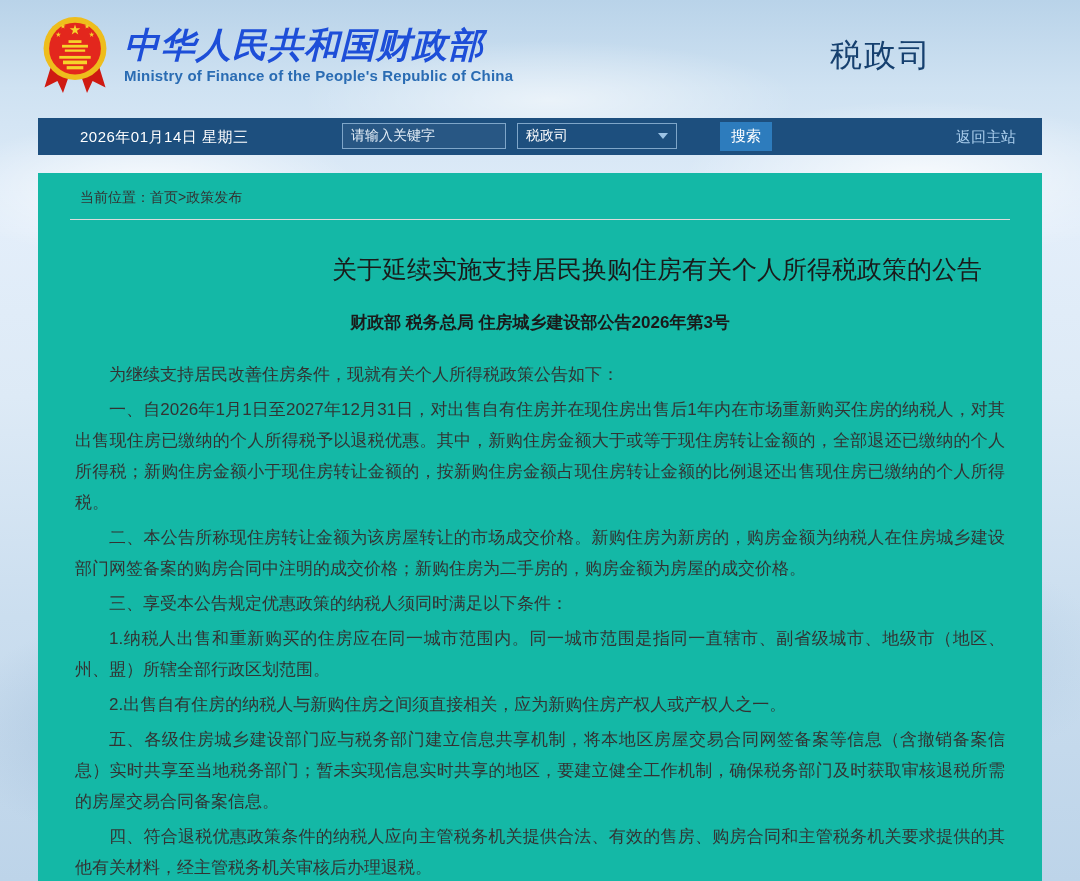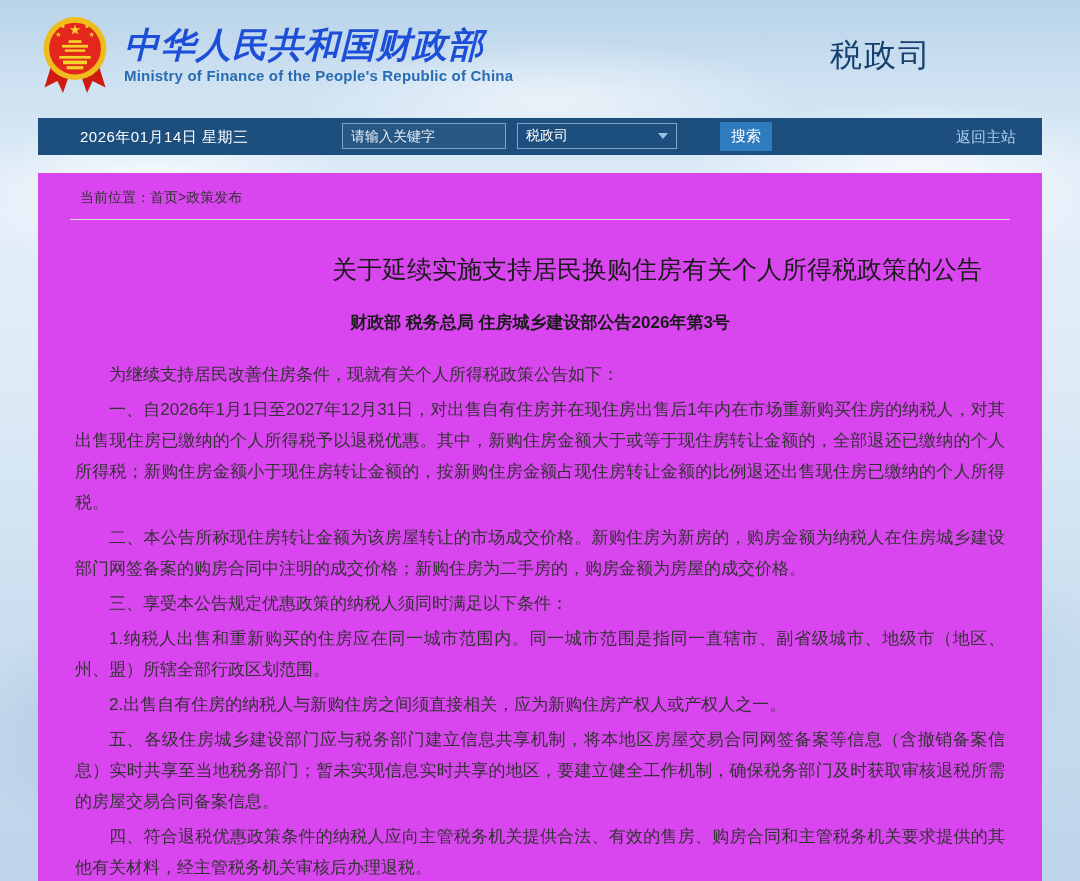--- a/index.html
+++ b/index.html
@@ -22,31 +22,31 @@
   .emblem{width:74px;height:86px;flex:0 0 auto;}
   .brand-text{margin-left:12px;}
   .brand-zh{font-size:35px;font-weight:bold;color:#1d4ed8;letter-spacing:1px;line-height:1.1;font-style:italic;}
   .brand-en{font-size:15px;font-weight:bold;color:#2a6cb3;margin-top:3px;letter-spacing:.2px;}
   .dept{position:absolute;left:792px;top:34px;font-size:32px;color:#16406f;letter-spacing:2px;}
 
   
   .navbar{position:absolute;left:38px;top:118px;width:1004px;height:37px;background:#1d4f7e;}
   .nav-date{position:absolute;left:42px;top:0;height:37px;line-height:37px;color:#ffffff;font-size:15px;letter-spacing:.5px;}
   .search-input{position:absolute;left:304px;top:5px;width:146px;height:24px;background:rgba(255,255,255,.05);
-    border:1px solid #7fa6c9;color:#fff;padding:0 8px;font-size:14px;font-family:Liberation Sans, sans-serif;outline:none;}
+    border:1px solid #7fa6c9;color:#fff;padding:0 8px;font-size:14px;font-family:Liberation Mono, monospace;outline:none;}
   .search-input::placeholder{color:#e4eef7;opacity:1;}
   .dept-select{position:absolute;left:479px;top:5px;width:142px;height:24px;border:1px solid #7fa6c9;
     display:flex;align-items:center;padding:0 8px;color:#fff;font-size:14px;cursor:pointer;}
   .caret{margin-left:auto;width:0;height:0;border-left:5px solid transparent;border-right:5px solid transparent;border-top:6px solid #9cc3e5;}
   .search-btn{position:absolute;left:682px;top:4px;width:52px;height:29px;background:#2d7cbd;border:none;
     color:#fff;font-size:15px;cursor:pointer;font-family:inherit;}
   .back-link{position:absolute;right:26px;top:0;height:37px;line-height:37px;color:#a9cdec;font-size:15px;text-decoration:none;cursor:pointer;}
 
   
-  .panel{position:absolute;left:38px;top:173px;width:1004px;height:708px;background:#d946ef;}
+  .panel{position:absolute;left:38px;top:173px;width:1004px;height:708px;background:#14b8a6;}
   .breadcrumb{padding:16px 42px 12px;font-size:14px;color:#333;}
   .breadcrumb .path{cursor:pointer;}
   .rule{border:none;border-top:1px solid #dcdcdc;margin:0 32px;}
   .doc-title{margin:33px 60px 0;text-align:right;font-size:25px;font-weight:normal;color:#1a1a1a;line-height:1.3;}
   .doc-number{margin:25px 0 0;text-align:center;font-size:17px;font-weight:bold;color:#1a1a1a;}
   .doc-body{margin:25px 37px 0;font-size:17px;color:#333;line-height:31px;text-align:justify;}
   .doc-body p{margin:0 0 4px;text-indent:2em;}
 </style>
 </head>
 <body>

